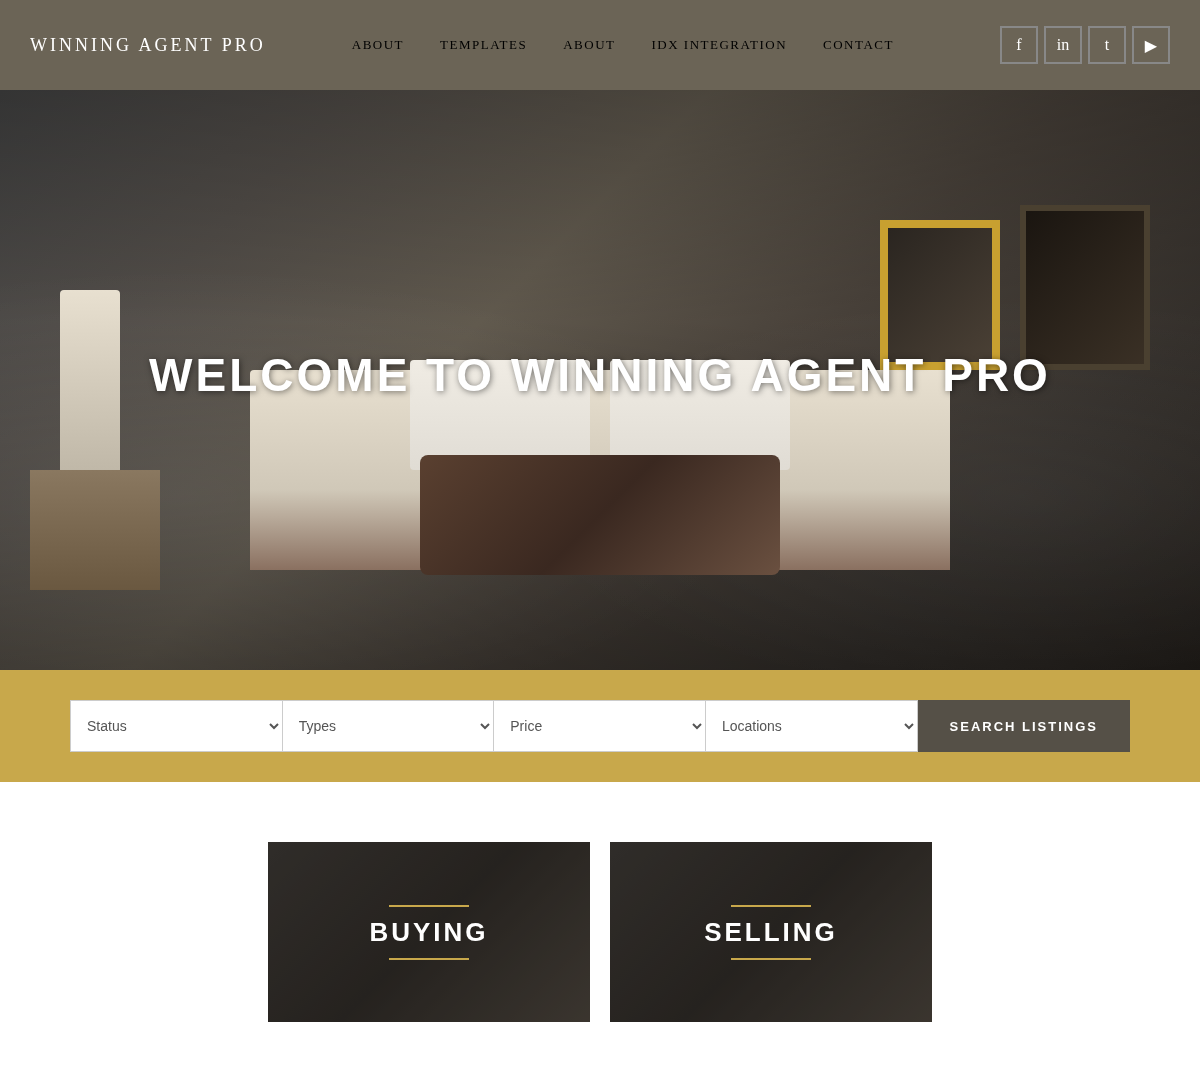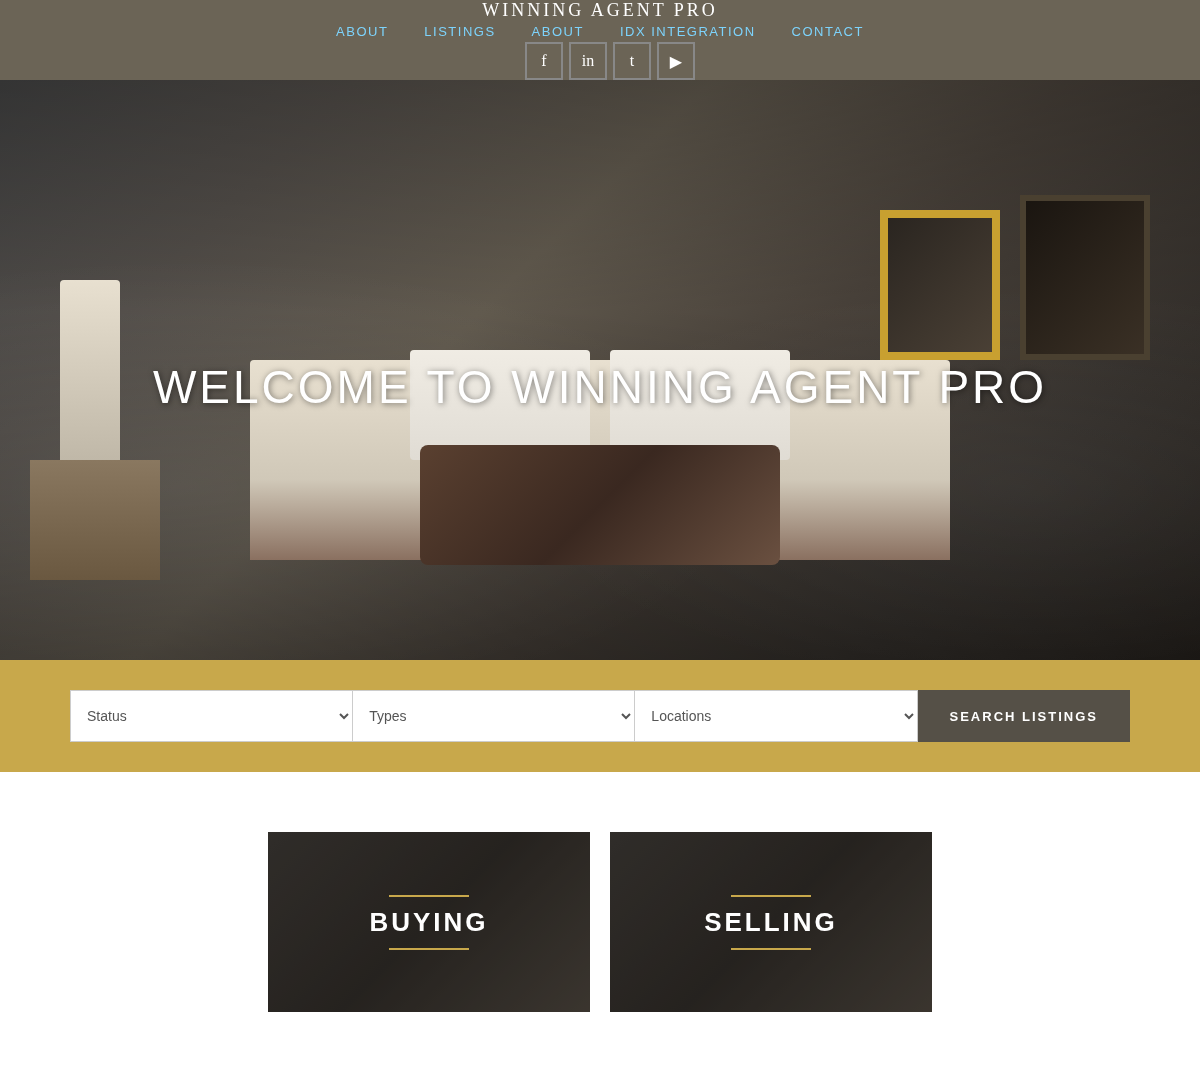--- a/index.html
+++ b/index.html
@@ -5,43 +5,42 @@
     * { margin: 0; padding: 0; box-sizing: border-box; }
     body { font-family: 'Georgia', serif; width: 1200px; overflow-x: hidden; }
 
     
     header {
       background-color: #6b6456;
       display: flex;
       align-items: center;
       justify-content: space-between;
       padding: 0 30px;
-      height: 80px;
-      flex-direction: column;
+      height: 90px;
     }
     .site-title {
       color: #fff;
       font-size: 18px;
       letter-spacing: 3px;
       font-weight: 300;
       font-family: 'Georgia', serif;
       white-space: nowrap;
     }
     nav {
       display: flex;
       align-items: center;
       gap: 0;
     }
     nav a {
-      color: #7dd3fc;
+      color: #000000;
       text-decoration: none;
       font-size: 13px;
       letter-spacing: 1.5px;
       padding: 0 18px;
-      font-family: Liberation Sans, sans-serif;
+      font-family: Liberation Serif, serif;
       font-weight: 400;
     }
     .social-icons {
       display: flex;
       gap: 6px;
       margin-left: 20px;
     }
     .social-icon {
       width: 38px;
       height: 38px;
@@ -175,27 +174,26 @@
       background: linear-gradient(to bottom, #8a7860 0%, #6a5840 100%);
     }
 
     .hero-title {
       position: absolute;
       top: 50%;
       left: 50%;
       transform: translate(-50%, -60%);
       color: #fff;
       font-size: 46px;
-      font-weight: 400;
+      font-weight: 700;
       letter-spacing: 3px;
       text-align: left;
       font-family: 'Arial', sans-serif;
       text-shadow: 1px 1px 6px rgba(0,0,0,0.5);
       white-space: nowrap;
-      margin-top: 22px;
     }
 
     
     .search-bar-wrapper {
       background-color: #c8a84b;
       padding: 30px 60px;
     }
     .search-bar {
       display: flex;
       gap: 0;
@@ -281,21 +279,21 @@
       background: #c8a84b;
     }
   </style>
 </head>
 <body>
 
 <header>
   <div class="site-title">WINNING AGENT PRO</div>
   <nav>
     <a>ABOUT</a>
-    <a>LISTINGS</a>
+    <a>TEMPLATES</a>
     <a>ABOUT</a>
     <a>IDX INTEGRATION</a>
     <a>CONTACT</a>
   </nav>
   <div class="social-icons">
     <a class="social-icon">f</a>
     <a class="social-icon">in</a>
     <a class="social-icon">t</a>
     <a class="social-icon">▶</a>
   </div>
@@ -320,20 +318,22 @@
   <h1 class="hero-title">WELCOME TO WINNING AGENT PRO</h1>
 </section>
 
 <div class="search-bar-wrapper">
   <div class="search-bar">
     <select>
     <option value="Status">Status</option><option value="For Sale">For Sale</option><option value="For Rent">For Rent</option><option value="Sold">Sold</option></select>
     <select>
     <option value="Types">Types</option><option value="House">House</option><option value="Condo">Condo</option><option value="Townhouse">Townhouse</option><option value="Land">Land</option></select>
     <select>
+    <option value="Price">Price</option><option value="$100k-$200k">$100k-$200k</option><option value="$200k-$300k">$200k-$300k</option><option value="$300k-$500k">$300k-$500k</option><option value="$500k+">$500k+</option></select>
+    <select>
     <option value="Locations">Locations</option><option value="Downtown">Downtown</option><option value="Suburbs">Suburbs</option><option value="Beach">Beach</option><option value="Mountains">Mountains</option></select>
     <button class="search-button">SEARCH LISTINGS</button>
   </div>
 </div>
 
 <div class="cards-section">
   <div class="card">
     <div class="card-bg"></div>
     <div class="card-overlay">
       <div class="card-line"></div>

